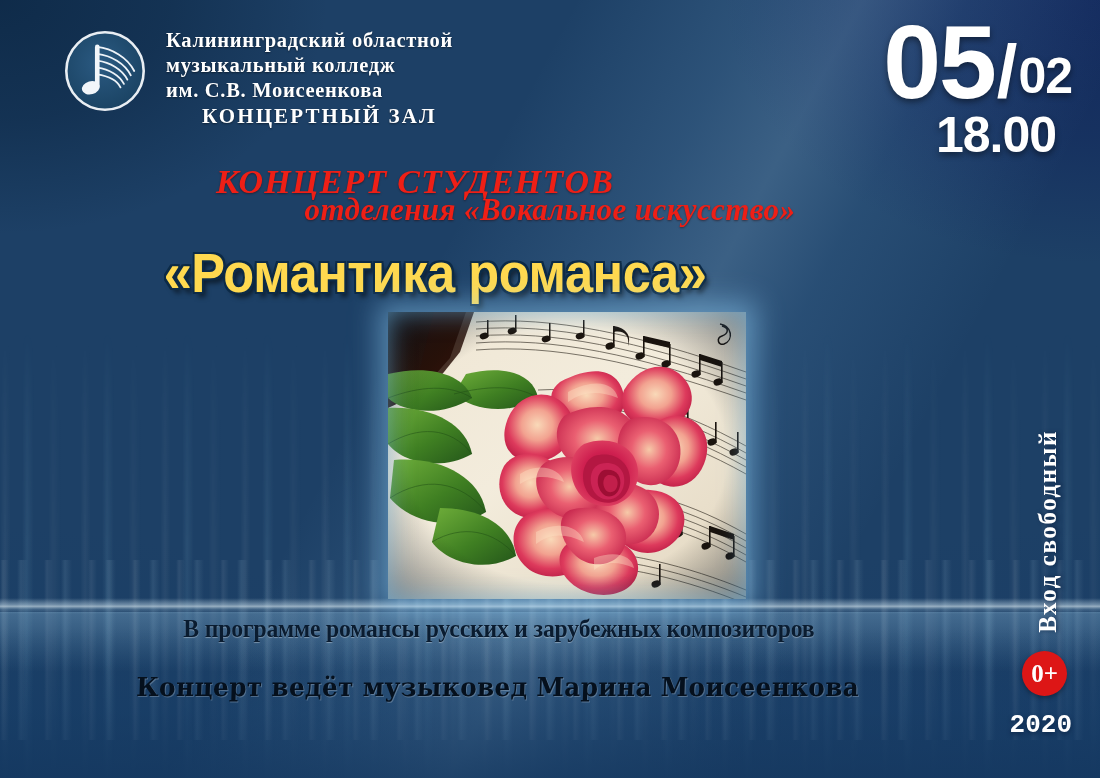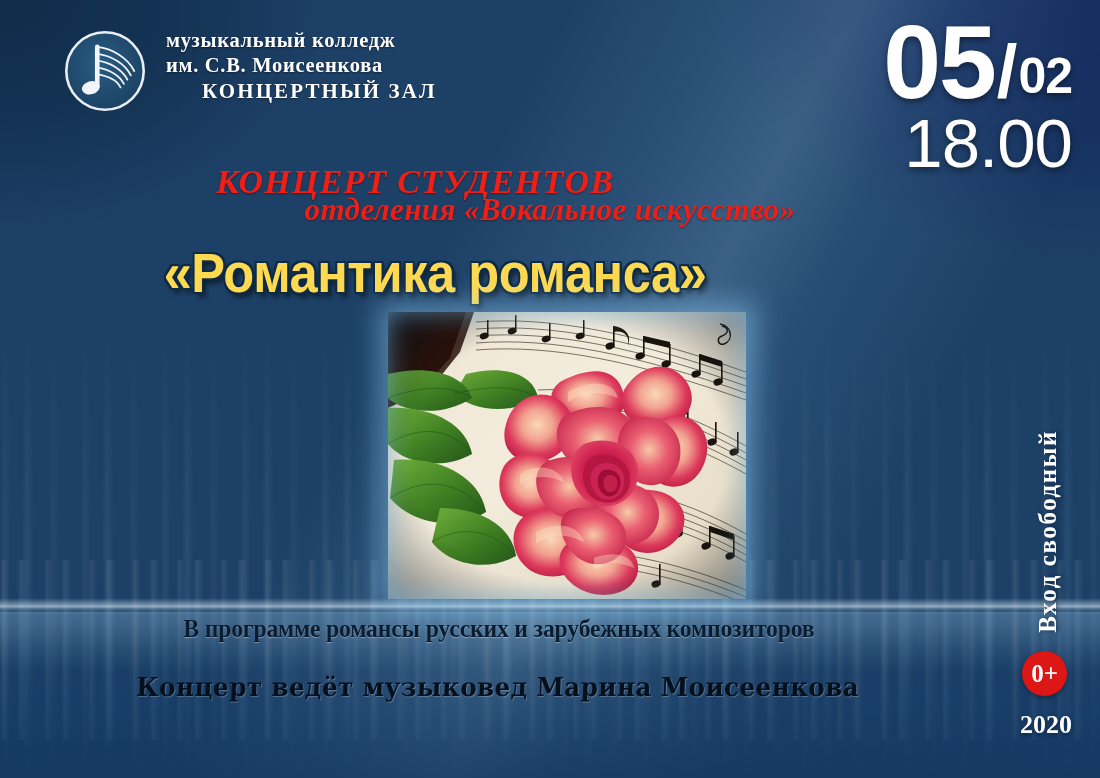--- a/index.html
+++ b/index.html
@@ -136,21 +136,21 @@
   .datebox{
     position:absolute; right:28px; top:18px;
     text-align:center; color:#ffffff;
     font-family:"Liberation Sans", sans-serif;
     text-shadow:0 3px 6px rgba(0,0,0,.45);
   }
   .date-row1{ display:flex; align-items:flex-end; justify-content:flex-end; }
   .date-day{ font-size:104px; font-weight:700; line-height:.86; letter-spacing:-2px; }
   .date-slash{ font-size:74px; font-weight:700; line-height:.9; margin:0 1px 2px 2px; }
   .date-month{ font-size:50px; font-weight:700; line-height:1; letter-spacing:-1px; padding-bottom:6px; }
-  .date-time{ font-size:69px; font-weight:400; line-height:.96; letter-spacing:-1px; margin-top:4px;margin-left:37px; }
+  .date-time{ font-size:50px; font-weight:700; line-height:.96; letter-spacing:-1px; margin-top:4px;margin-left:37px; }
 
   
   .concert-line{
     position:absolute; left:0; right:0; text-align:center;
     color:#ee1f16;
     font-family:"Liberation Serif", serif;
     font-weight:700; font-style:italic;
     text-shadow:0 1px 2px rgba(40,0,0,.45);
   }
   .concert-l1{ top:150px; font-size:34px; letter-spacing:1.2px; padding-right:270px;margin-top:13px; }
@@ -218,21 +218,21 @@
     width:45px; height:45px; border-radius:50%;
     background:#dd1616;
     display:flex; align-items:center; justify-content:center;
     color:#ffffff;
     font-family:"Liberation Serif", serif;
     font-weight:700; font-size:25px; line-height:1;
     box-shadow:0 2px 5px rgba(0,0,0,.35);
   }
   .year{
     position:absolute; right:28px; top:710px;
-    font-family:Liberation Serif, serif;
+    font-family:Liberation Mono, monospace;
     font-weight:700; font-size:26px; color:#ffffff;
     text-shadow:0 2px 4px rgba(0,20,50,.55);
   }
 </style>
 </head>
 <body>
 
 <div id="poster">
 
   <div class="bg-base"></div>
@@ -259,20 +259,21 @@
           <path d="M41 30 C57 32, 73 41, 80 55"></path>
           <path d="M41 38 C56 40, 70 48, 76 60"></path>
           <path d="M41 46 C55 48, 67 55, 72 65"></path>
           <path d="M41 54 C54 56, 64 61, 68 69"></path>
         </g>
         <path d="M41 22 L41 68" stroke="#f2f6fa" stroke-width="5.4" stroke-linecap="round" fill="none"></path>
         <ellipse cx="33.5" cy="69.5" rx="10.5" ry="7.6" fill="#f2f6fa" transform="rotate(-16 33.5 69.5)"></ellipse>
       </svg>
     </div>
     <div class="org">
+      <div class="org-l1">Калининградский областной</div>
       <div class="org-l2">музыкальный  колледж</div>
       <div class="org-l3">им. С.В. Моисеенкова</div>
       <div class="org-l4">КОНЦЕРТНЫЙ  ЗАЛ</div>
     </div>
   </div>
 
   <div class="datebox">
     <div class="date-row1">
       <span class="date-day">05</span>
       <span class="date-slash">/</span>

